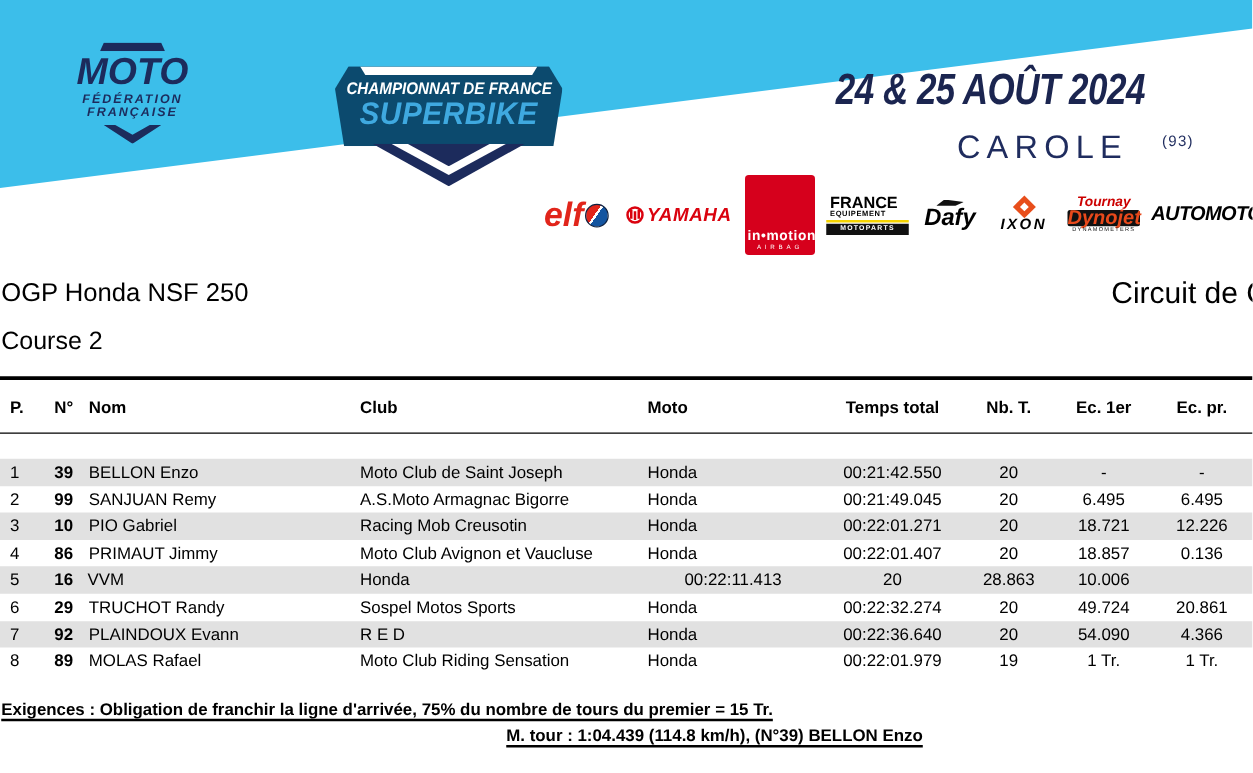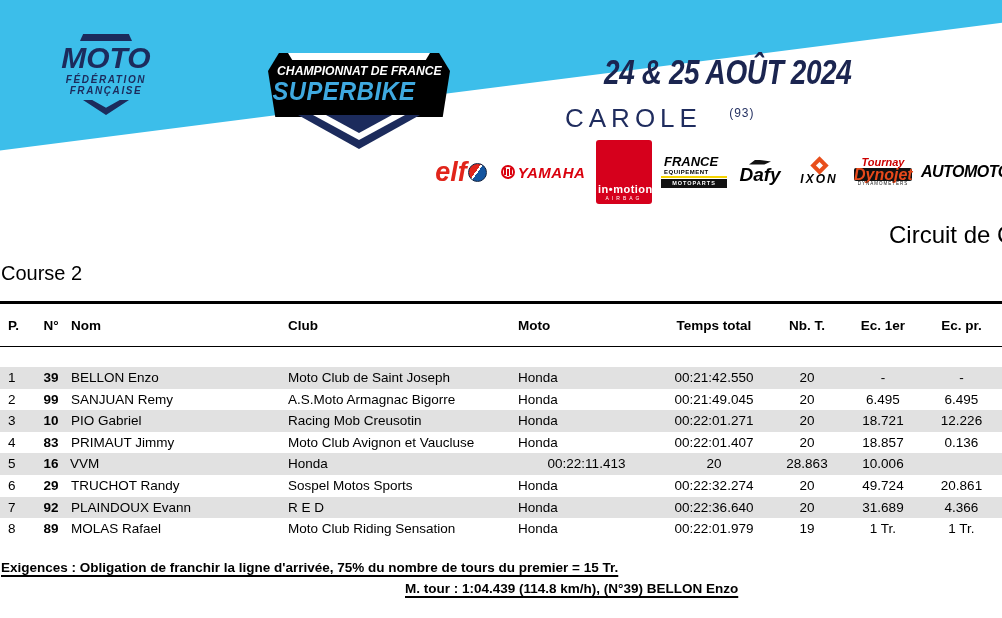--- a/index.html
+++ b/index.html
@@ -23,39 +23,39 @@
   .ffm { position:absolute; left:50px; top:34px; width:112px; text-align:center; color:#1C2B5C; }
   .ffm-bar { width:52px; height:7px; background:#1C2B5C; margin:0 auto 1px auto;
     clip-path:polygon(6% 0,94% 0,100% 100%,0 100%); }
   .ffm-moto { font-size:30px; font-weight:bold; font-style:italic; letter-spacing:0; line-height:32px; }
   .ffm-sub { font-size:10px; font-weight:bold; font-style:italic; letter-spacing:1.6px; line-height:11px; }
   .ffm-chev { width:46px; height:15px; background:#1C2B5C; margin:4px auto 0 auto;
     clip-path:polygon(0 0,20% 0,50% 52%,80% 0,100% 0,50% 100%); }
 
   
   .badge { position:absolute; left:268px; top:46px; width:182px; }
-  .badge-body { position:relative; width:182px; height:64px; background:#000000;
+  .badge-body { position:relative; width:182px; height:64px; background:#0c4a6e;
     clip-path:polygon(0 28%, 6% 0, 94% 0, 100% 28%, 96% 100%, 4% 100%);
-    }
+    text-align:center; }
   .badge-whitebar { margin:7px 20px 3px 20px; height:7px; background:#fff;
     clip-path:polygon(0 0,100% 0,97% 100%,3% 100%); }
   .badge-l1 { color:#fff; font-style:italic; font-weight:bold; font-size:13.5px;
     transform:scaleX(0.9); white-space:nowrap; line-height:15px; }
   .badge-l2 { color:#3FA9E0; font-style:italic; font-weight:bold; font-size:25px;
     transform:scaleX(0.95); white-space:nowrap; line-height:26px; letter-spacing:0.5px; }
   .badge-chev { position:relative; width:122px; height:34px; margin:-2px auto 0 auto; }
   .bc1 { position:absolute; left:0; top:0; width:122px; height:34px; background:#1C2B5C;
     clip-path:polygon(0 0,100% 0,50% 100%); }
   .bc2 { position:absolute; left:15px; top:0; width:92px; height:25px; background:#fff;
     clip-path:polygon(0 0,100% 0,50% 100%); }
   .bc3 { position:absolute; left:28px; top:0; width:66px; height:18px; background:#1C2B5C;
     clip-path:polygon(0 0,100% 0,50% 100%); }
 
   
-  .event-info { position:absolute; left:565px; top:48px; width:390px; text-align:left; }
+  .event-info { position:absolute; left:565px; top:48px; width:390px; text-align:right; }
   .event-date { color:#1B2550; font-size:35px; font-weight:bold; font-style:italic;
     transform:scaleX(0.8); white-space:nowrap; letter-spacing:-0.5px; line-height:48px; }
   .event-venue { margin-top:2px; color:#1F2C5E; font-size:26px; letter-spacing:5px; line-height:30px; }
   .event-venue sup { font-size:12px; letter-spacing:1px; vertical-align:super;margin-left:15px; }
 
   
   .sponsors { position:absolute; left:432px; top:149px; height:46px;
     display:flex; align-items:center; gap:9px; white-space:nowrap; }
   .sp { flex:0 0 auto; text-align:center; }
   .sp-elf { width:58px; display:flex; align-items:center; justify-content:center; }
@@ -67,21 +67,21 @@
     color:#DA020E; }
   .yam-fork { width:14px; height:14px; border:2px solid #DA020E; border-radius:50%;
     position:relative; }
   .yam-fork::after { content:""; position:absolute; left:4px; top:2px; width:2px; height:7px;
     background:#DA020E; box-shadow:-3px -1px 0 #DA020E,3px -1px 0 #DA020E; }
   .yam-text { font-size:15px; font-weight:bold; font-style:italic; letter-spacing:0.5px; }
   .sp-inmotion { width:56px; background:#D6001C; border-radius:3px; padding:3px 2px 2px 2px; }
   .inm-main { color:#fff; font-size:11px; font-weight:bold; letter-spacing:0.5px; line-height:12px;margin-top:40px; }
   .inm-sub { color:#fff; font-size:5px; letter-spacing:3px; line-height:7px; }
   .sp-france { width:66px; }
-  .fra-1 { font-size:13px; font-weight:bold; font-style:italic; line-height:12px; text-align:left; padding-left:3px; }
+  .fra-1 { font-size:13px; font-weight:bold; line-height:12px; text-align:left; padding-left:3px; }
   .fra-2 { font-size:6px; font-weight:bold; letter-spacing:0.5px; text-align:left; padding-left:3px;
     border-bottom:2px solid #F5D300; line-height:8px; }
   .fra-3 { margin-top:1px; background:#111; color:#fff; font-size:5.5px; font-weight:bold;
     letter-spacing:1px; line-height:9px; }
   .sp-dafy { width:48px; font-size:19px; font-weight:bold; font-style:italic; line-height:20px; }
   .dafy-glyph { width:22px; height:5px; background:#111; margin:0 auto;
     clip-path:polygon(0 100%,30% 0,100% 40%,70% 100%); }
   .sp-ixon { width:52px; }
   .ixon-diamond { width:13px; height:13px; margin:0 auto 1px auto; background:#E84E1B;
     transform:rotate(45deg); position:relative; }
@@ -194,20 +194,21 @@
         <div class="tour-3">DYNAMOMETERS</div>
       </div>
       <div class="sp sp-automoto">
         <span class="auto-text">AUTOMOTO</span>
 
         <span class="auto-slash"></span>
       </div>
     </div>
   </header>
 
+  <div class="cat-title">OGP Honda NSF 250</div>
   <div class="circuit-title">Circuit de C</div>
   <div class="race-title">Course 2</div>
 
   <section class="results">
     <div class="top-rule"></div>
 
     <div class="tr thead">
       <div class="c-pos">P.</div>
       <div class="c-num">N°</div>
       <div class="c-name">Nom</div>
@@ -249,21 +250,21 @@
       <div class="c-name">PIO Gabriel</div>
       <div class="c-club">Racing Mob Creusotin</div>
       <div class="c-moto">Honda</div>
       <div class="c-time">00:22:01.271</div>
       <div class="c-laps">20</div>
       <div class="c-e1">18.721</div>
       <div class="c-e2">12.226</div>
     </div>
     <div class="tr row">
       <div class="c-pos">4</div>
-      <div class="c-num">83</div>
+      <div class="c-num">86</div>
       <div class="c-name">PRIMAUT Jimmy</div>
       <div class="c-club">Moto Club Avignon et Vaucluse</div>
       <div class="c-moto">Honda</div>
       <div class="c-time">00:22:01.407</div>
       <div class="c-laps">20</div>
       <div class="c-e1">18.857</div>
       <div class="c-e2">0.136</div>
     </div>
     <div class="tr row stripe">
       <div class="c-pos">5</div>
@@ -287,21 +288,21 @@
       <div class="c-e2">20.861</div>
     </div>
     <div class="tr row stripe">
       <div class="c-pos">7</div>
       <div class="c-num">92</div>
       <div class="c-name">PLAINDOUX Evann</div>
       <div class="c-club">R E D</div>
       <div class="c-moto">Honda</div>
       <div class="c-time">00:22:36.640</div>
       <div class="c-laps">20</div>
-      <div class="c-e1">31.689</div>
+      <div class="c-e1">54.090</div>
       <div class="c-e2">4.366</div>
     </div>
     <div class="tr row">
       <div class="c-pos">8</div>
       <div class="c-num">89</div>
       <div class="c-name">MOLAS Rafael</div>
       <div class="c-club">Moto Club Riding Sensation</div>
       <div class="c-moto">Honda</div>
       <div class="c-time">00:22:01.979</div>
       <div class="c-laps">19</div>

